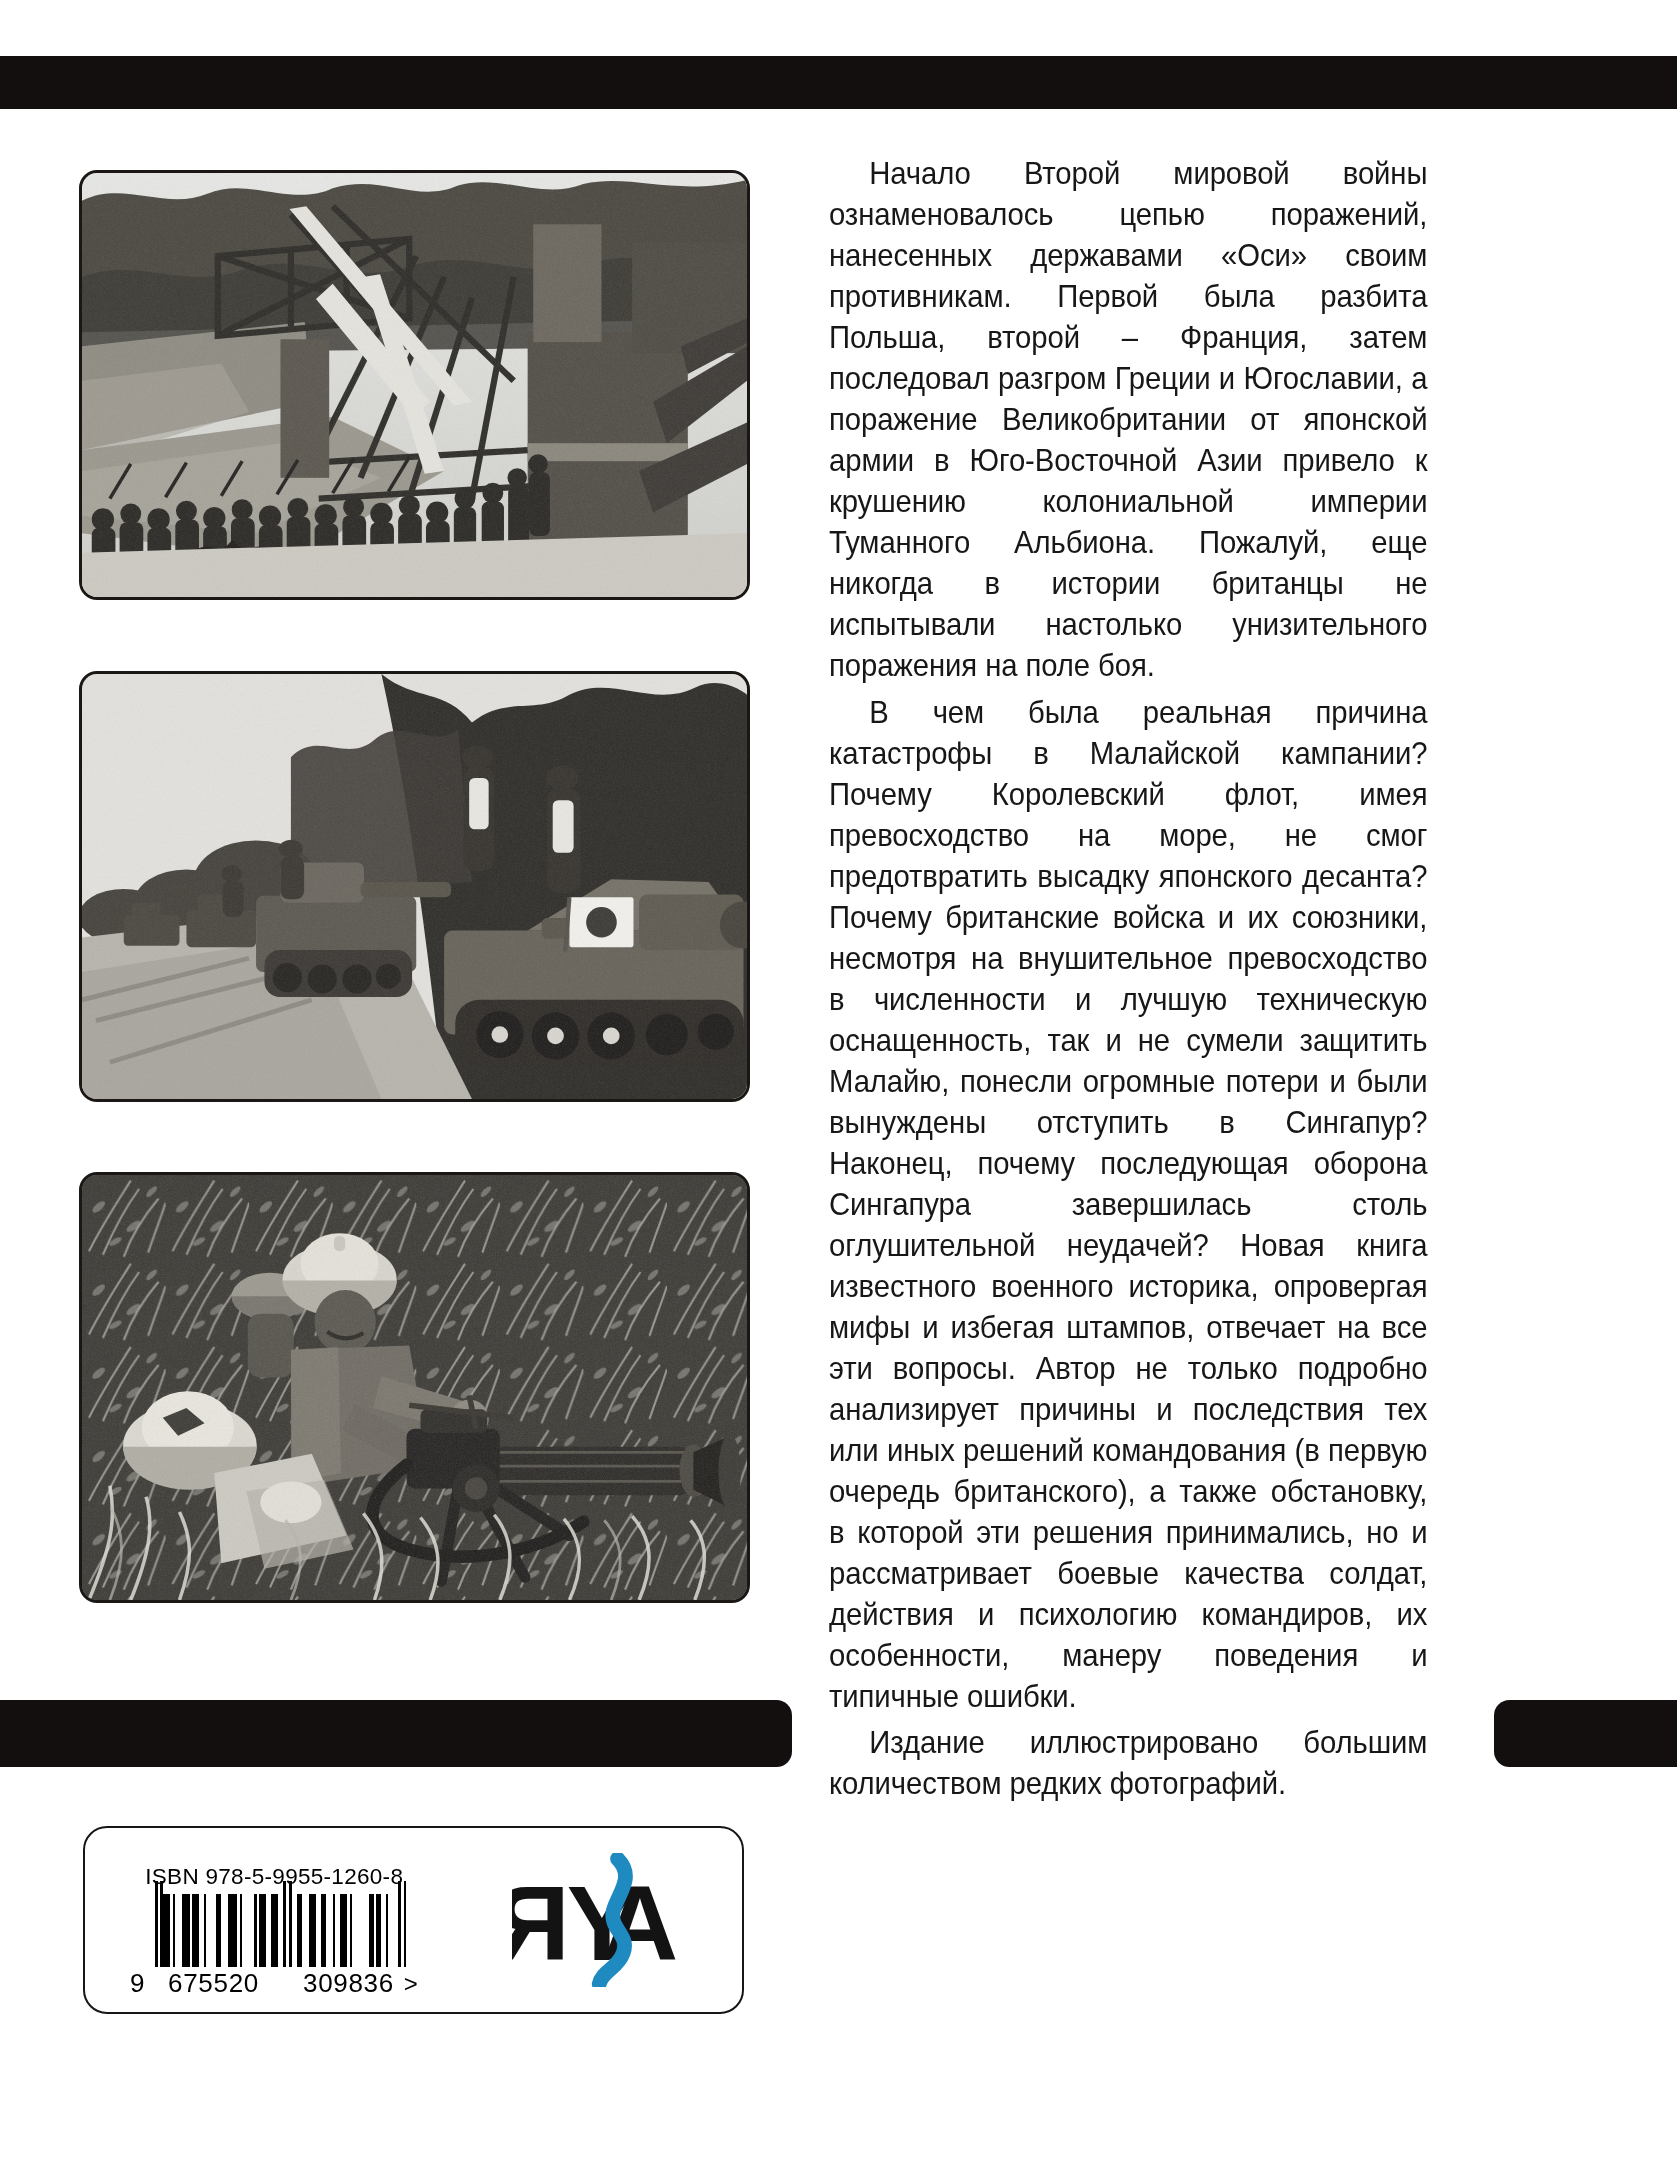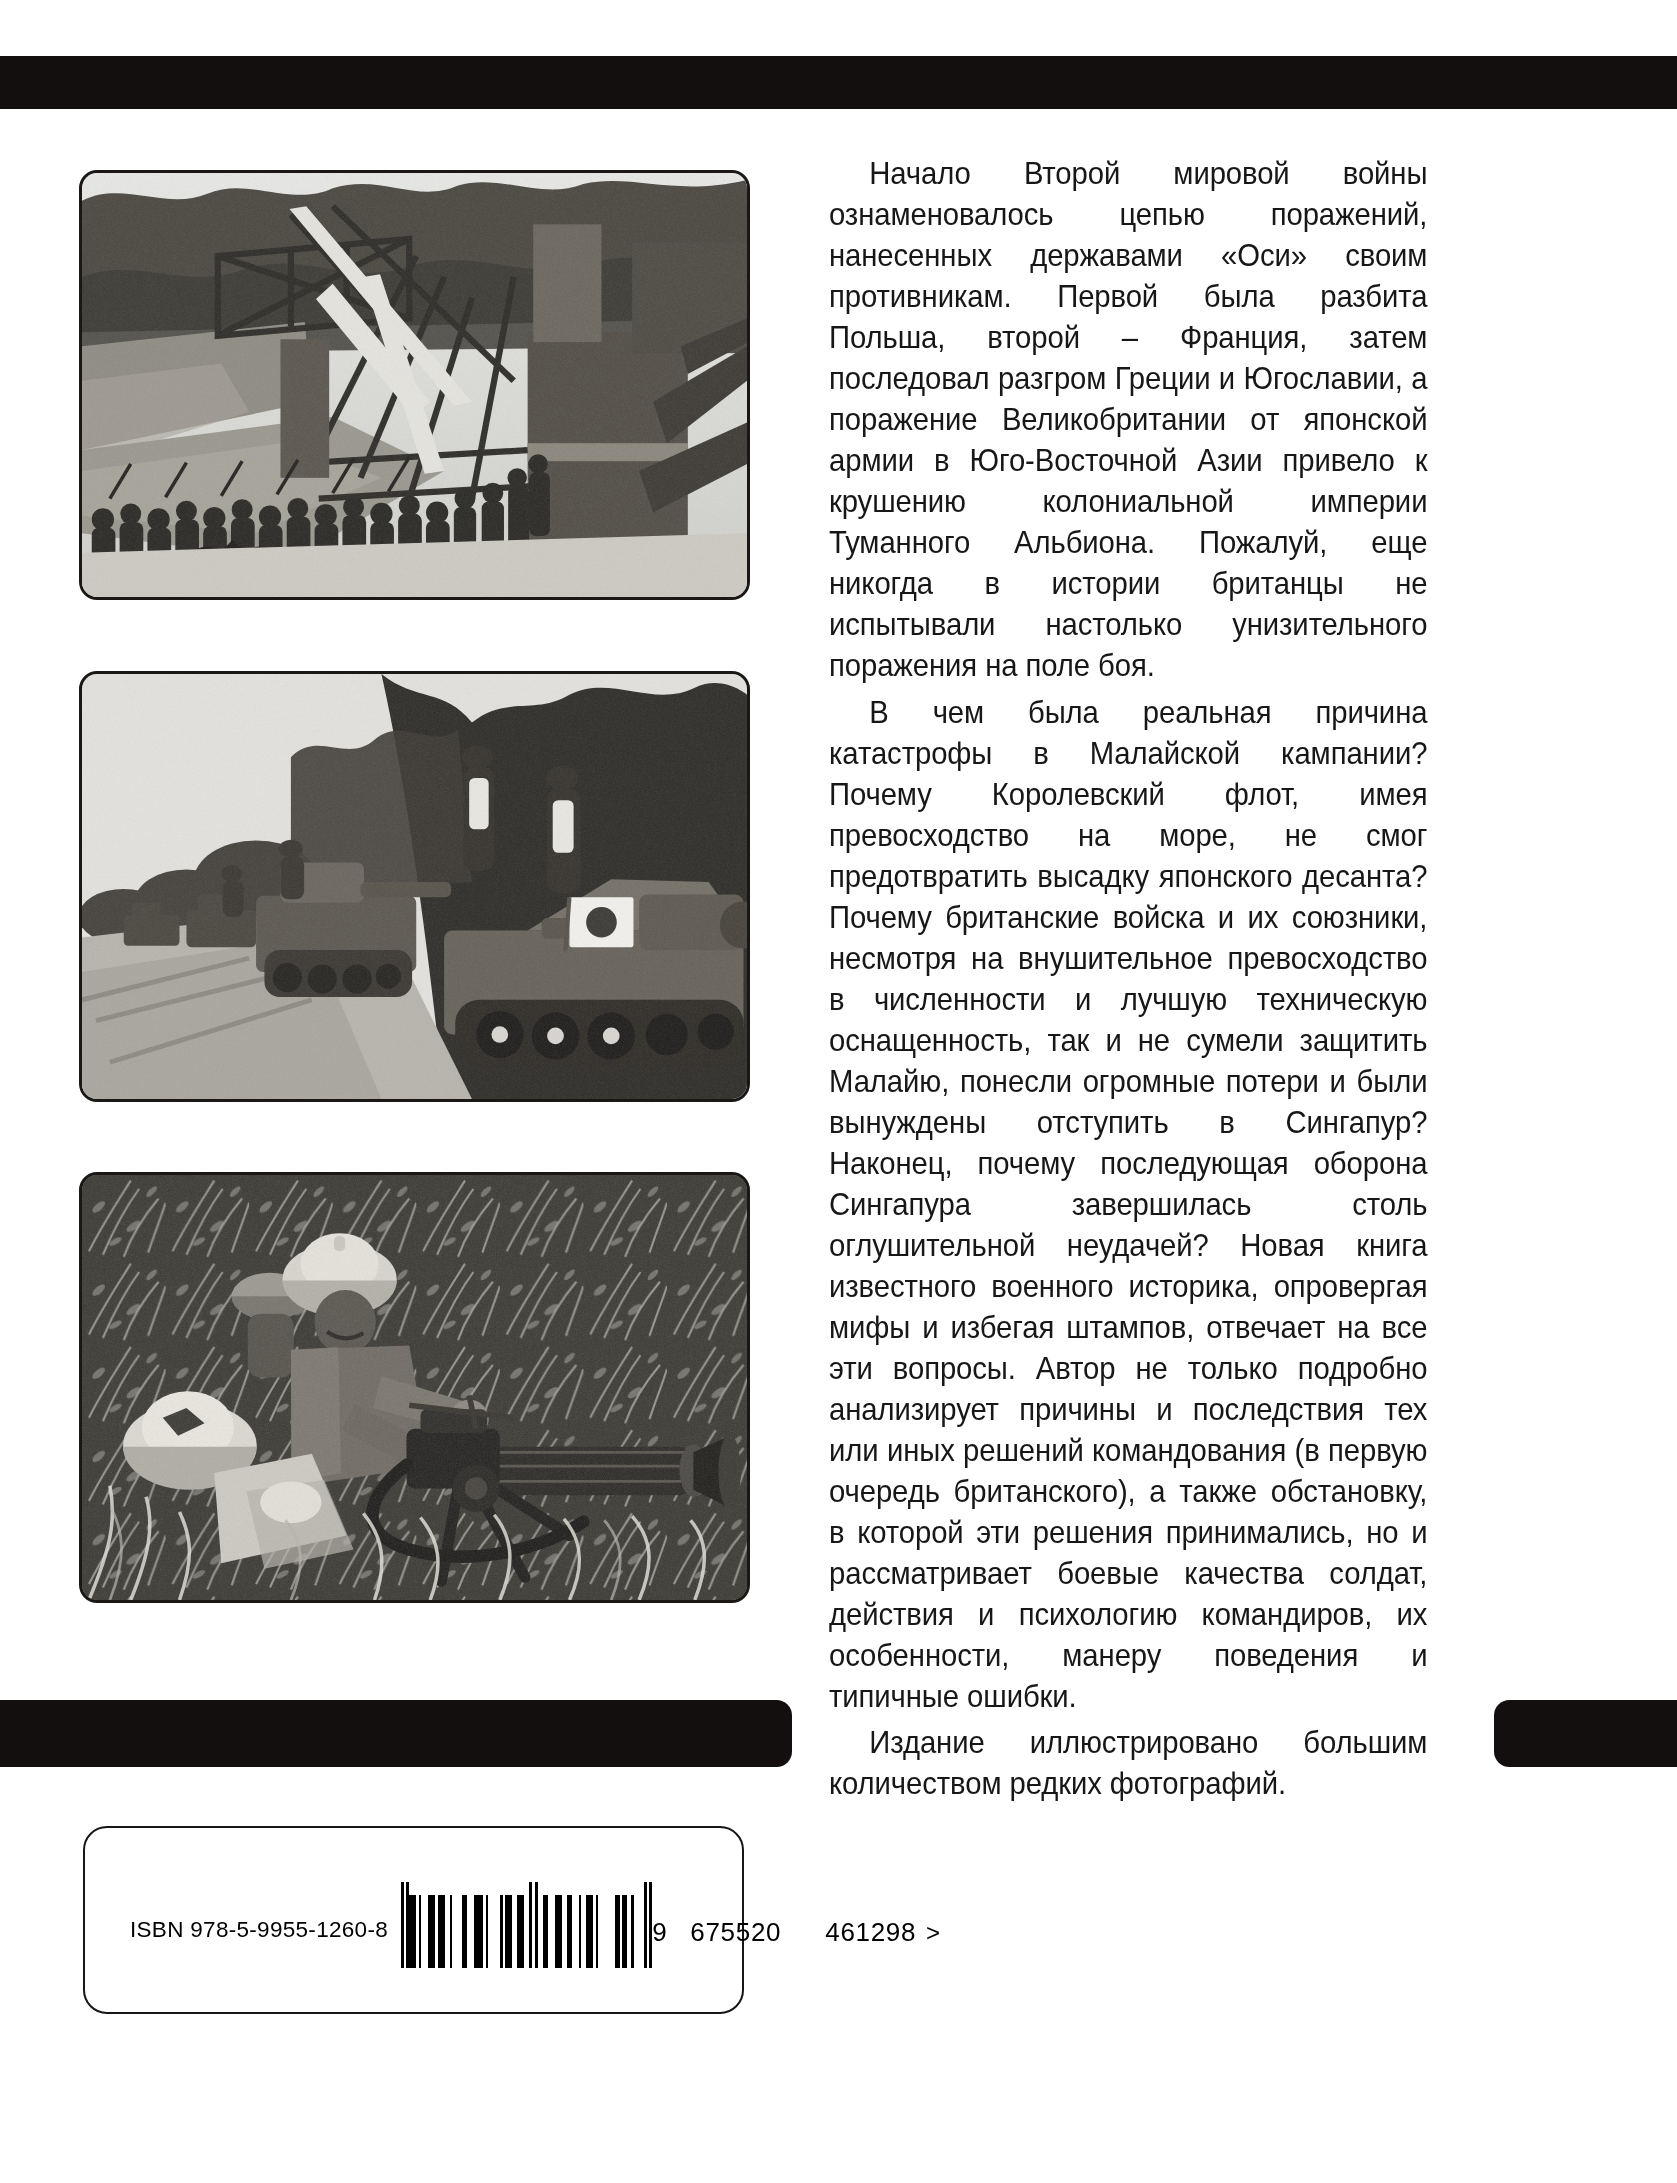--- a/index.html
+++ b/index.html
@@ -103,21 +103,21 @@
     position: absolute;
     left: 0; top: 0; right: 0; bottom: 0;
     display: flex;
     align-items: center;
     justify-content: space-between;
     padding: 0 39px 0 45px;
     box-sizing: border-box;
   }
   .barcode-block {
     display: flex;
-    flex-direction: row;
+    flex-direction: column;
     align-items: center;
     margin-top: 23px;
   }
   .isbn-text {
     font-family: "Liberation Sans", "DejaVu Sans", sans-serif;
     font-size: 22.5px;
     letter-spacing: 0.3px;
     color: #000;
     margin-bottom: 3.5px;
     white-space: nowrap;
@@ -572,21 +572,21 @@
           <i style="width: 2.4px;"></i>
           <i class="g" style="width: 7.2px;"></i>
           <i class="g" style="width: 2.8px;"></i>
           <i class="tall" style="width: 2.8px;"></i>
           <i class="g" style="width: 2.8px;"></i>
           <i class="tall" style="width: 2.8px;"></i>
         </div>
       <div class="barcode-digits">
         <span class="d1">9</span>
         <span class="d6a">675520</span>
-        <span class="d6b">461298</span>
+        <span class="d6b">309836</span>
         <span class="chev">&gt;</span>
       </div>
     </div>
 
     <div class="logo">
       <svg viewBox="0 0 236 190" aria-hidden="true">
 
         <text x="4" y="152" font-family="'Liberation Sans','DejaVu Sans',sans-serif" font-size="150" font-weight="700" fill="#131313" transform="scale(-1,1) translate(-86,0)">R</text>
 
         <text x="78" y="152" font-family="'Liberation Sans','DejaVu Sans',sans-serif" font-size="150" font-weight="700" fill="#131313">Y</text>

